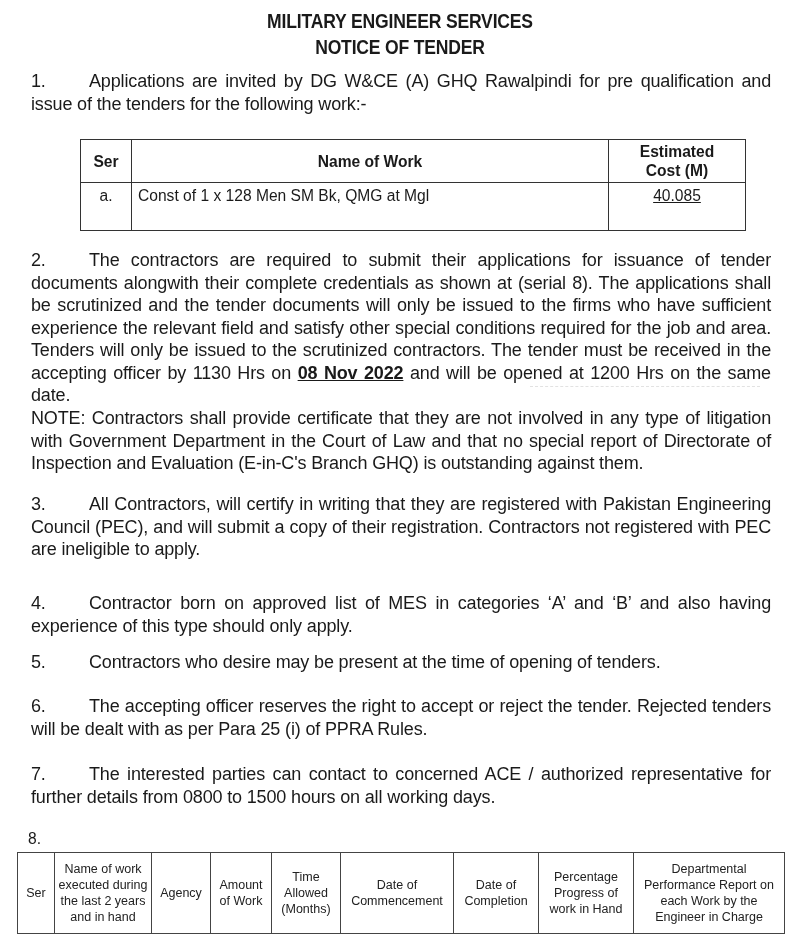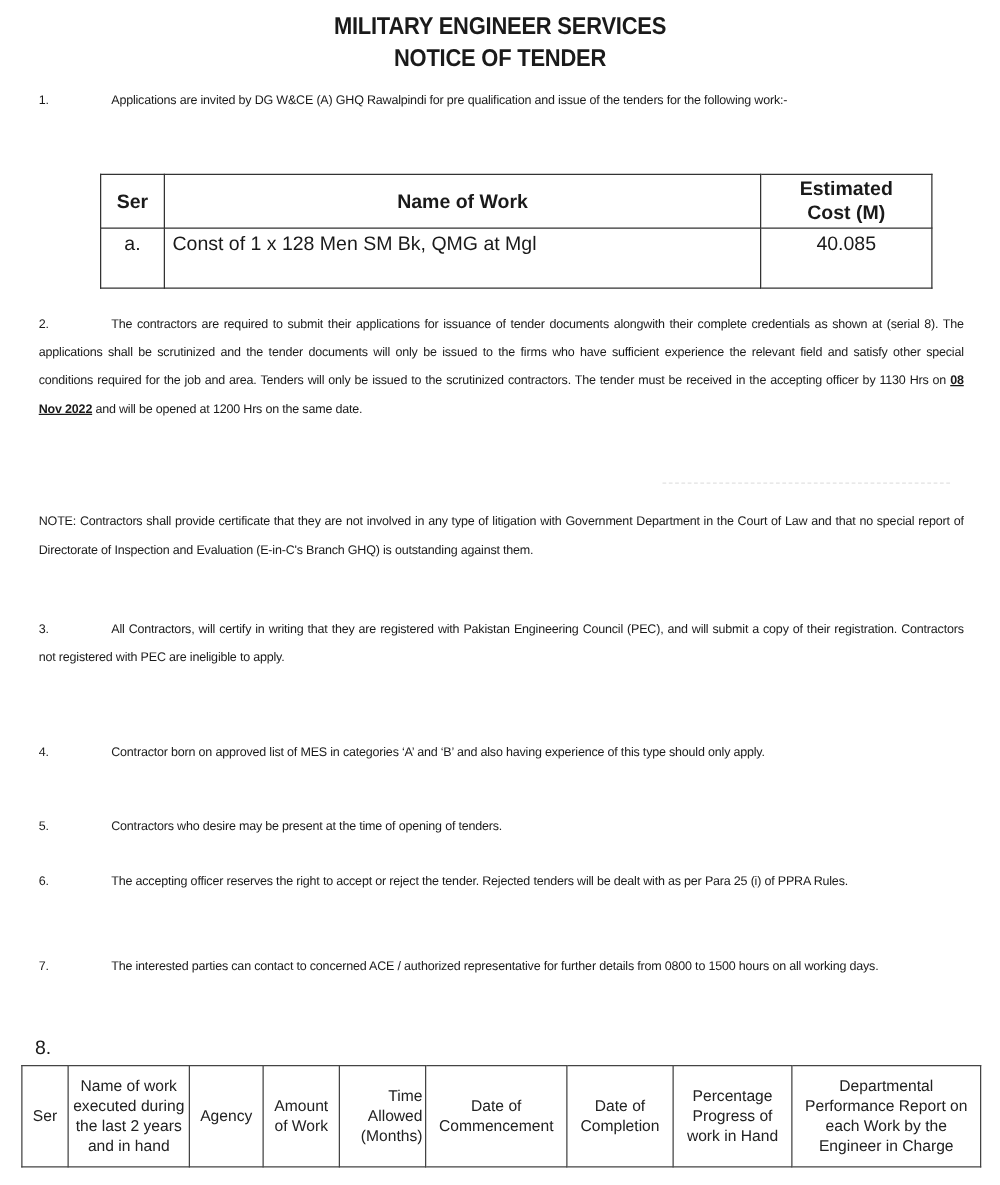--- a/index.html
+++ b/index.html
@@ -10,21 +10,21 @@
     .doc { position: absolute; left: 0; top: 0; width: 800px; }
     .title {
       position: absolute; left: 0; width: 800px; text-align: center;
       font-weight: bold; font-size: 19.5px; letter-spacing: -0.2px;
       transform: scaleX(0.9); transform-origin: center;
     }
     .t1 { top: 10px; }
     .t2 { top: 36px; }
     .para {
       position: absolute; left: 31px; width: 740px;
-      font-size: 10px; line-height: 22.5px; text-align: justify;
+      font-size: 18px; line-height: 22.5px; text-align: justify;
       letter-spacing: -0.15px;
     }
     .num { display: inline-block; width: 58px; }
     .ul { text-decoration: underline; font-weight: bold; }
     table { border-collapse: collapse; position: absolute; }
     .tbl1 { left: 80px; top: 139px; width: 666px; }
     .tbl1 td, .tbl1 th { border: 1.5px solid #333; font-size: 15.6px; }
     .tbl1 th { font-weight: bold; height: 42px; padding: 0; line-height: 19px; }
     .tbl1 td { height: 42px; vertical-align: top; padding-top: 4px; }
     .tbl2 { left: 17px; top: 852px; width: 768px; }
@@ -55,21 +55,21 @@
       <tr>
         <th style="width:50px;">Ser</th>
         <th>Name of Work</th>
         <th style="width:96px; padding:0 20px;">Estimated Cost (M)</th>
       </tr>
     </thead>
     <tbody>
       <tr>
         <td style="text-align:center;">a.</td>
         <td style="padding-left:6px;">Const of 1 x 128 Men SM Bk, QMG at Mgl</td>
-        <td style="text-align:center;">40.085</td>
+        <td style="text-align:center;text-decoration:underline;">40.085</td>
       </tr>
     </tbody>
   </table>
 
   <div class="para" style="top:249px;">
     <span class="num">2.</span><span>The contractors are required to submit their applications for issuance of tender documents alongwith their complete credentials as shown at (serial 8). The applications shall be scrutinized and the tender documents will only be issued to the firms who have sufficient experience the relevant field and satisfy other special conditions required for the job and area. Tenders will only be issued to the scrutinized contractors. The tender must be received in the accepting officer by 1130 Hrs on</span>
     <span class="ul">08 Nov 2022</span>
     <span>and will be opened at 1200 Hrs on the same date.</span>
   </div>
 
@@ -99,21 +99,21 @@
 
   <div class="sec8">8.</div>
 
   <table class="tbl2">
     <thead>
       <tr>
         <th style="width:32px;">Ser</th>
         <th style="width:92px;">Name of work executed during the last 2 years and in hand</th>
         <th style="width:54px;">Agency</th>
         <th style="width:56px;">Amount of Work</th>
-        <th style="width:64px;text-align:right;">Time Allowed (Months)</th>
+        <th style="width:64px;">Time Allowed (Months)</th>
         <th style="width:108px;">Date of Commencement</th>
         <th style="width:80px;">Date of Completion</th>
         <th style="width:90px;">Percentage Progress of work in Hand</th>
         <th>Departmental Performance Report on each Work by the Engineer in Charge</th>
       </tr>
     </thead>
   </table>
 
 </div>
 

